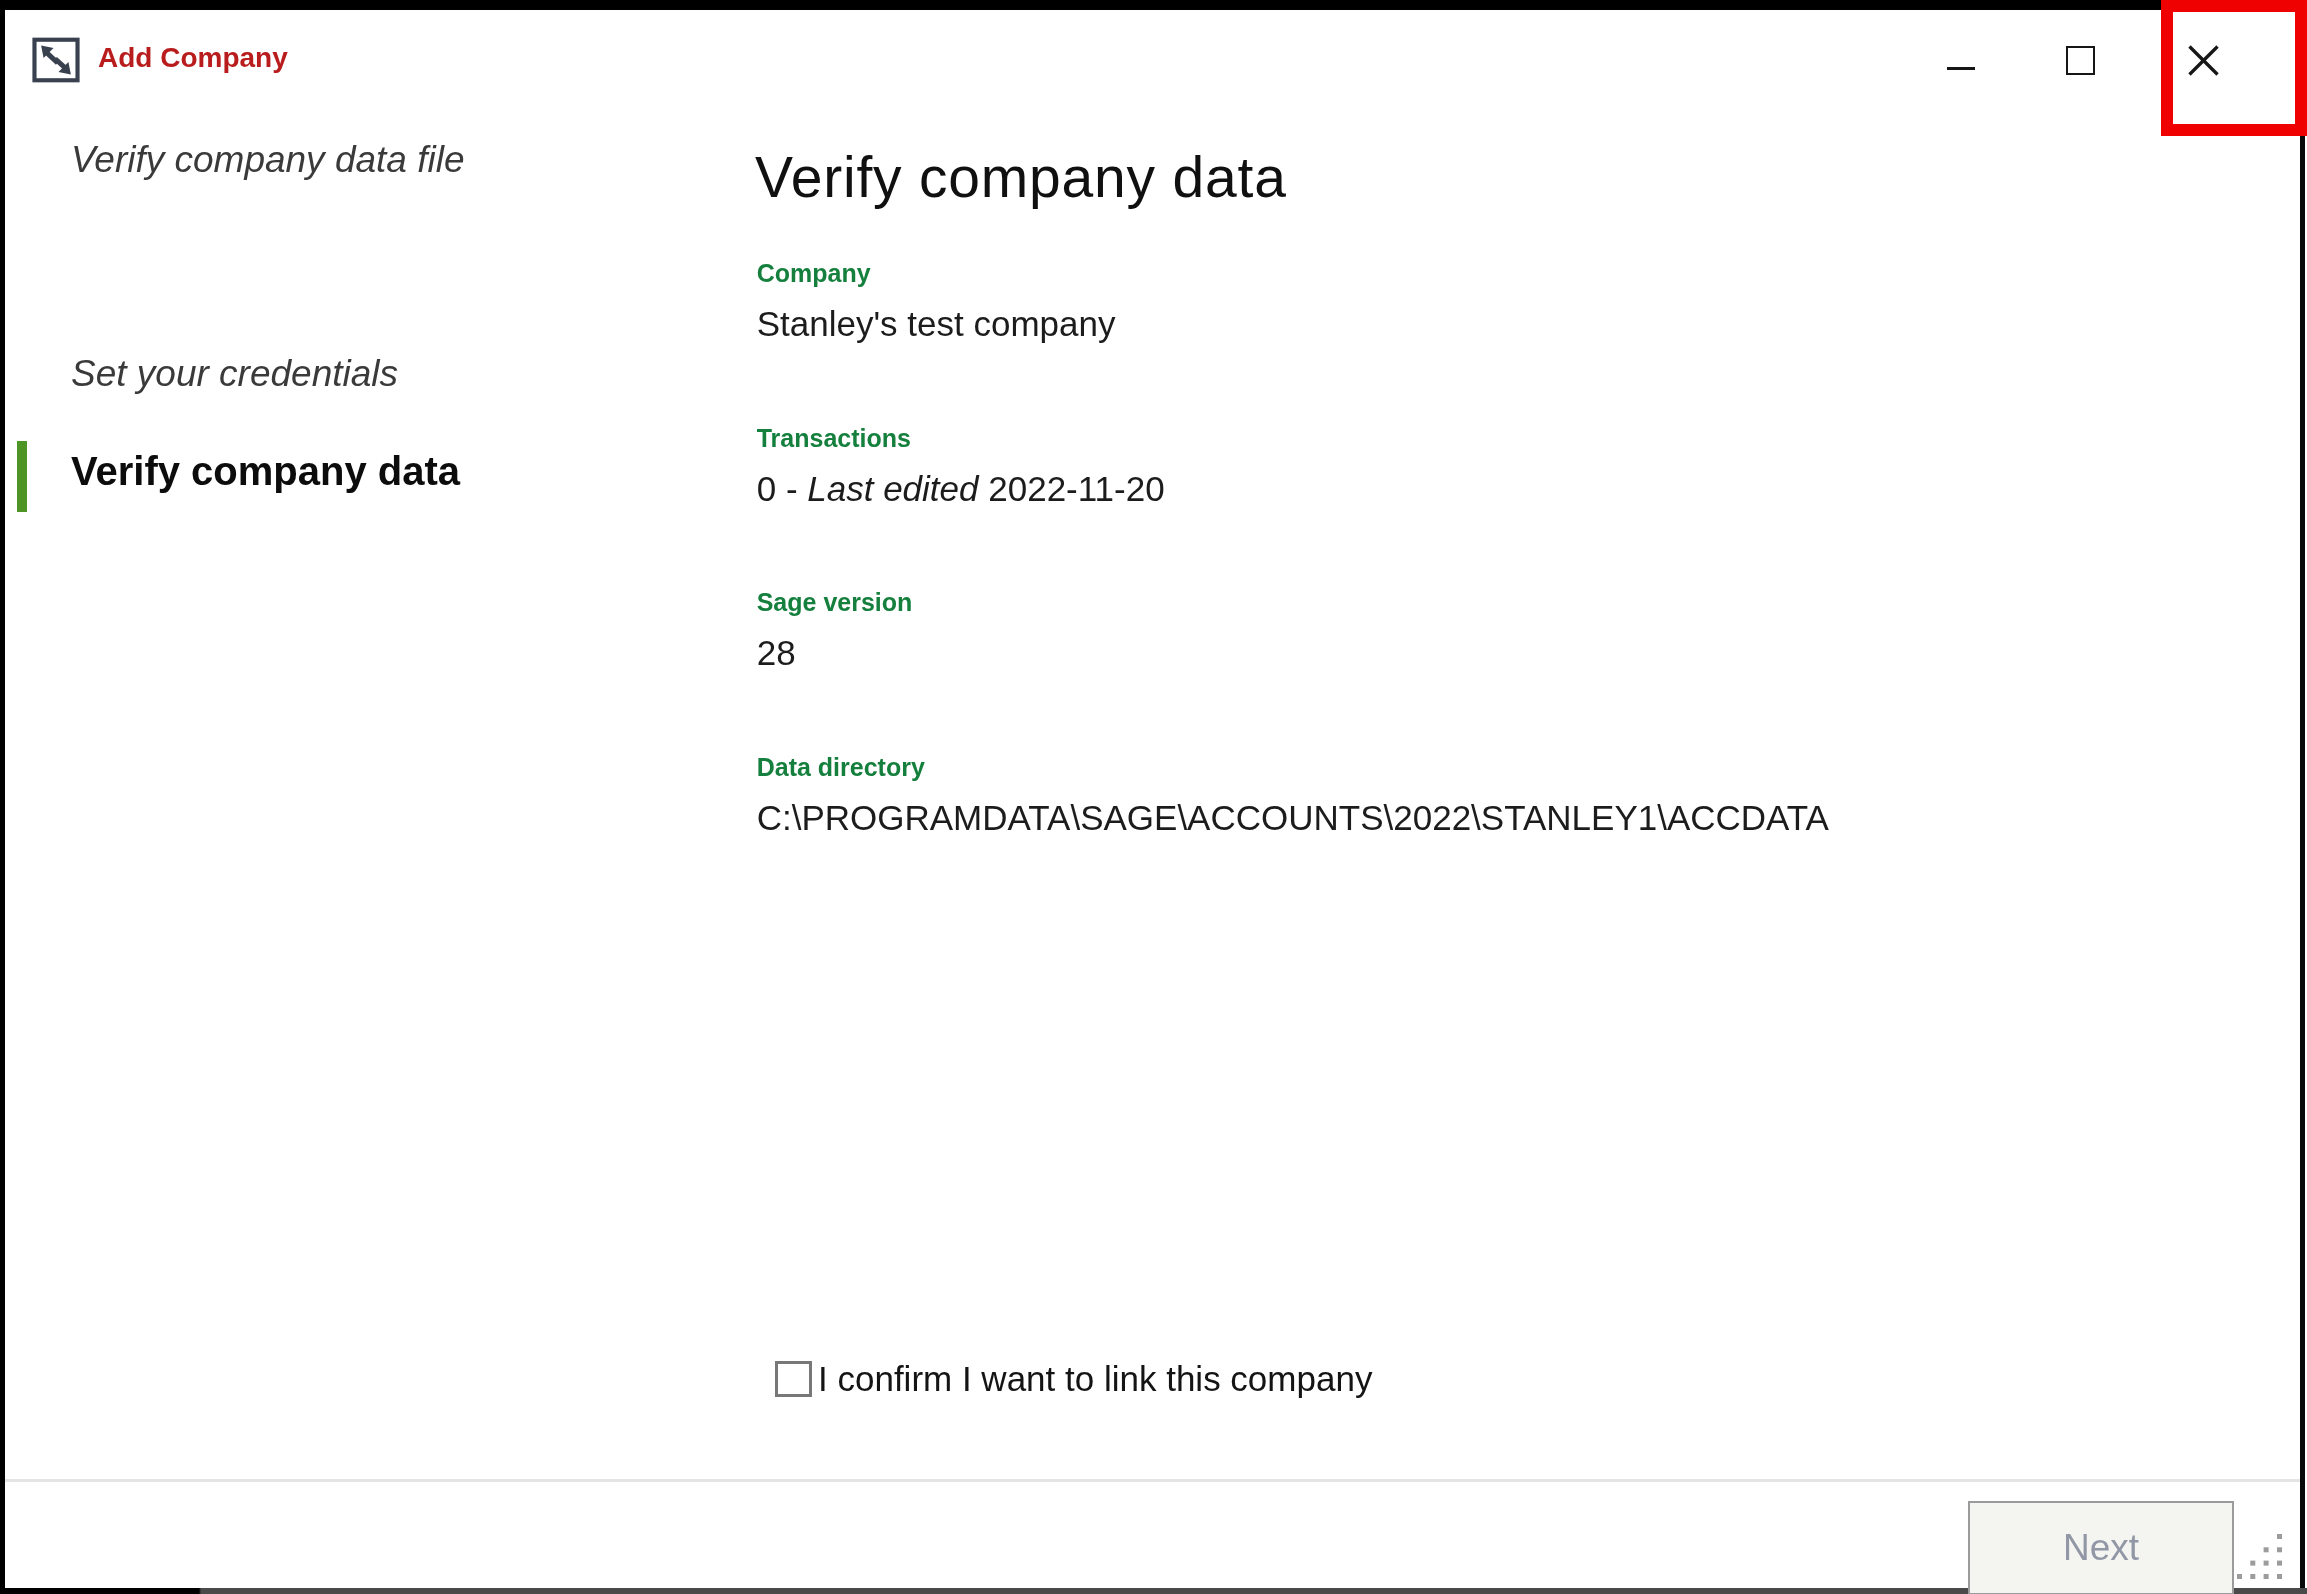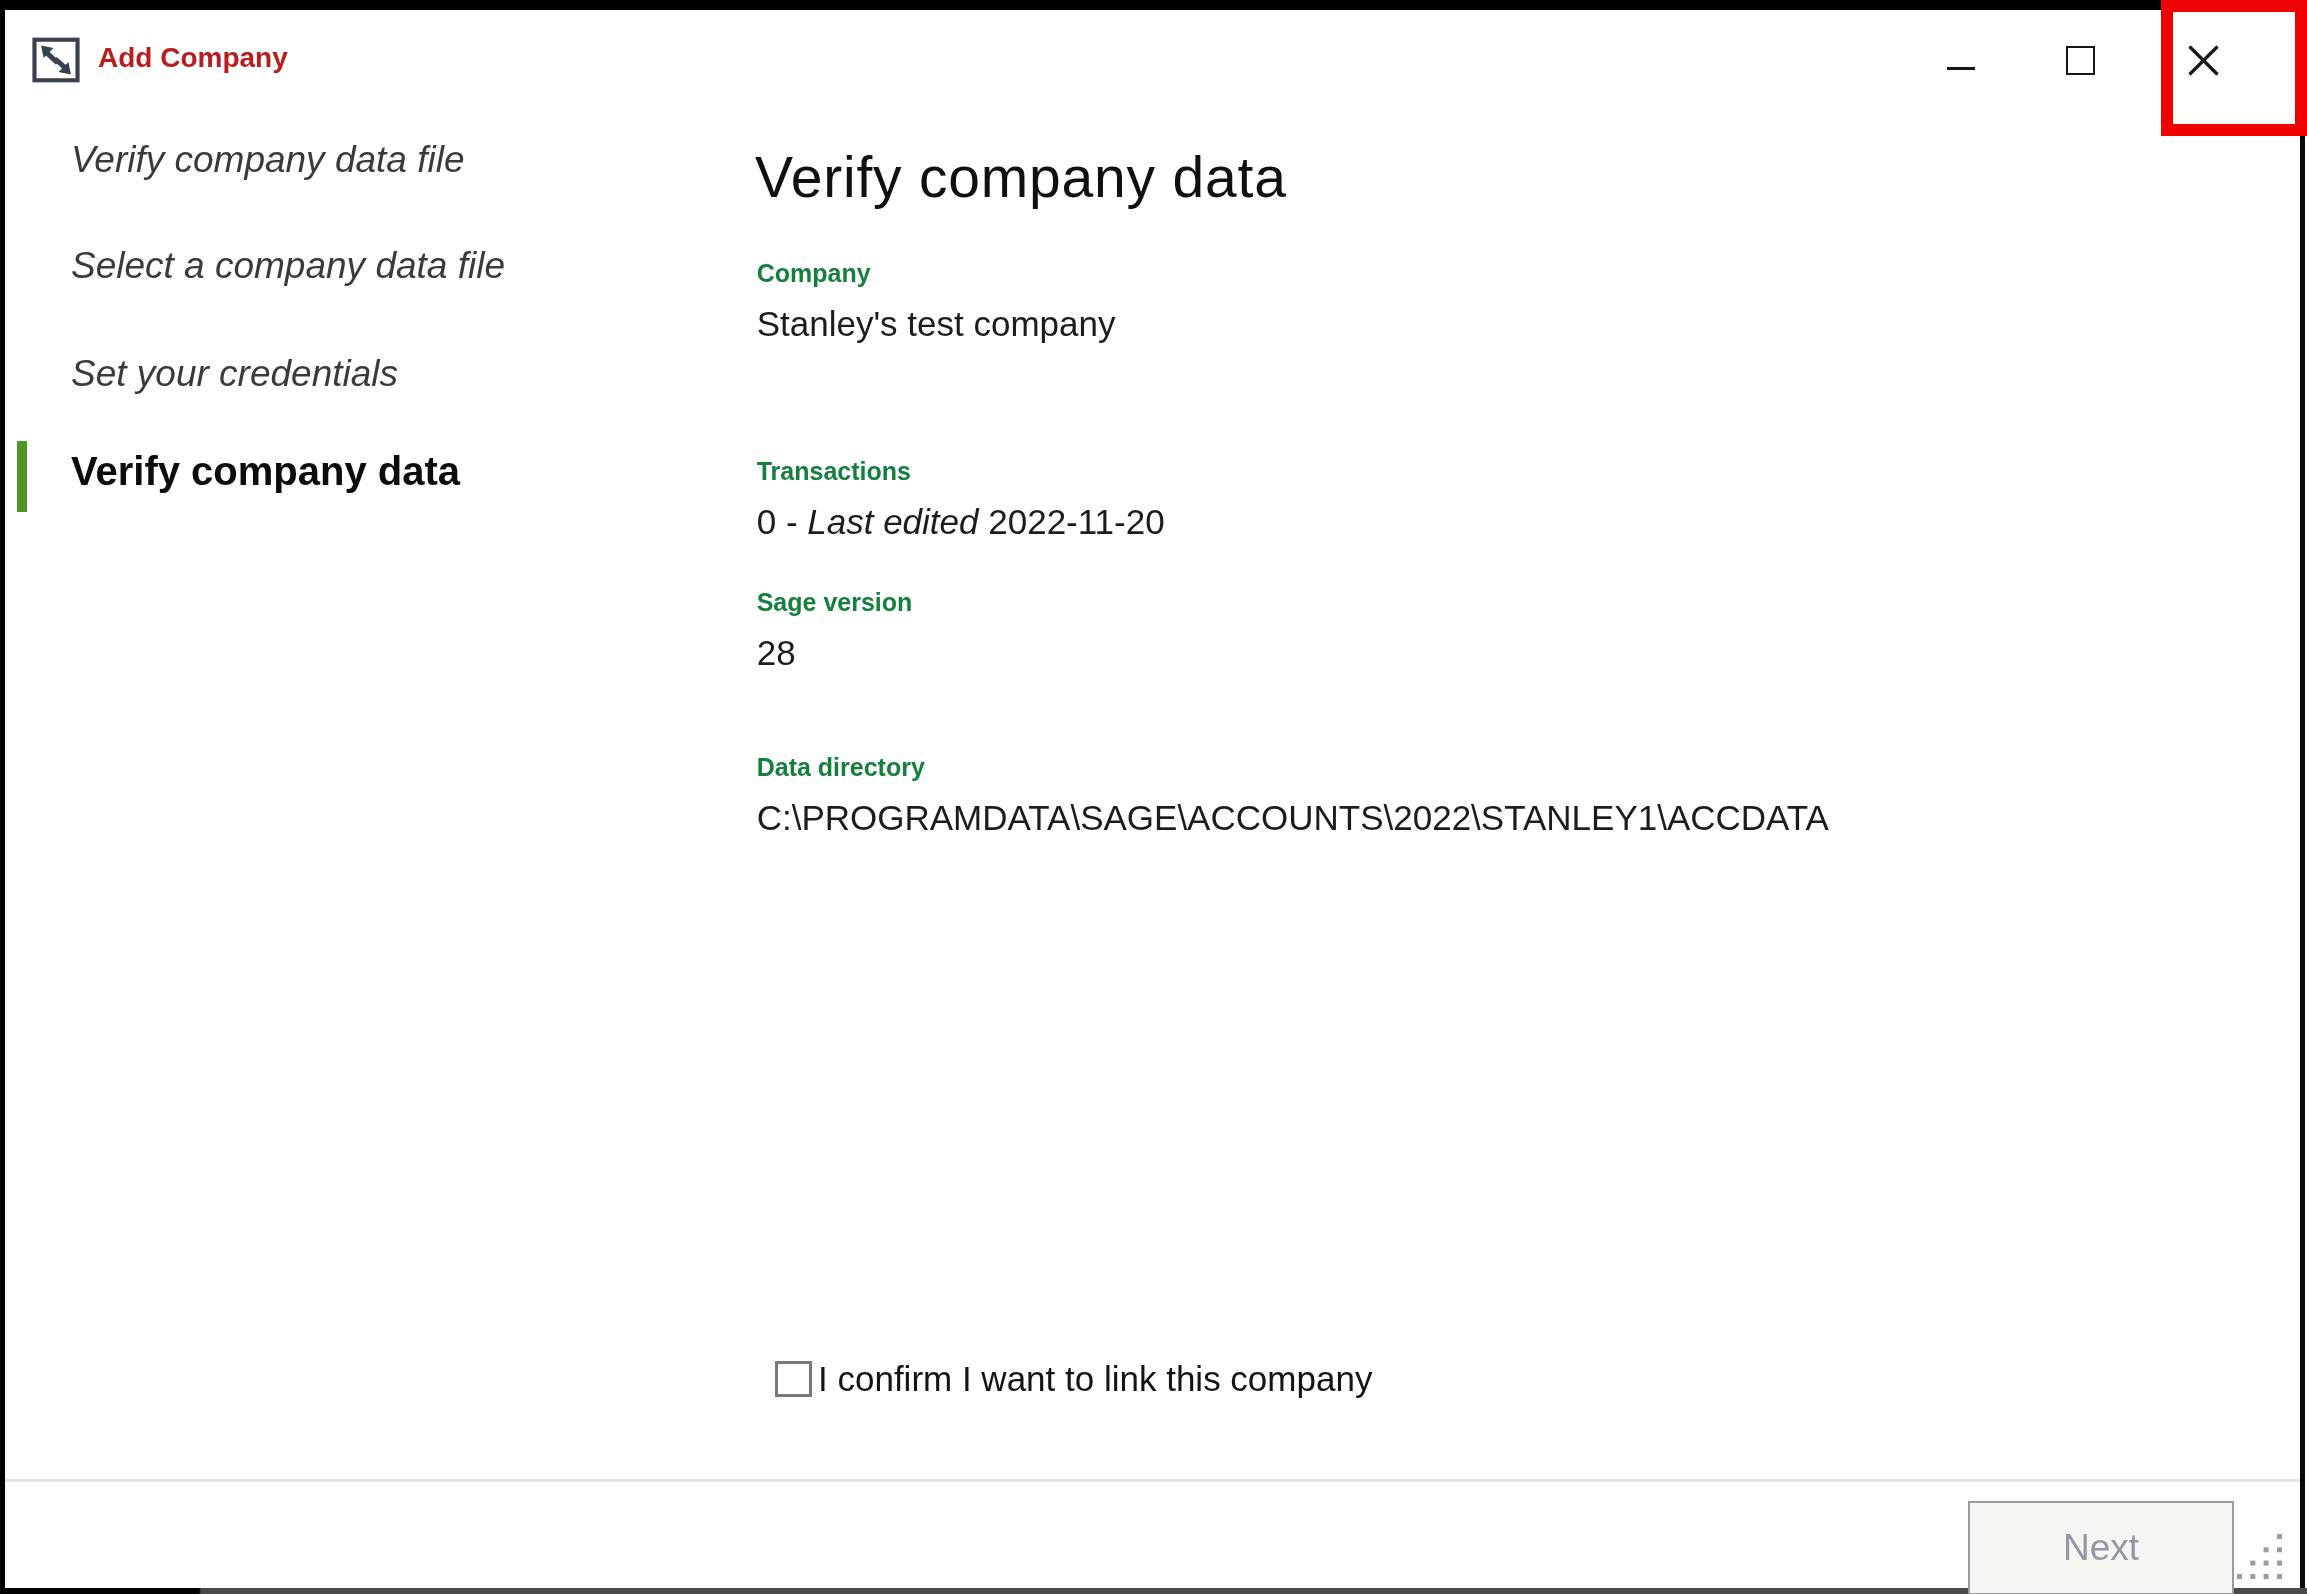--- a/index.html
+++ b/index.html
@@ -36,21 +36,21 @@
   .step-1{top:30px;font-style:italic;}
   .step-2{top:136px;}
   .step-3{top:244px;}
   .step-active{position:absolute;left:66px;top:339px;font-size:40px;font-weight:700;font-style:normal;color:#0c0c0c;line-height:1.2;white-space:nowrap;}
   .active-bar{position:absolute;left:11.6px;top:333px;width:10.8px;height:71px;background:var(--accent-green,#4e9526);}
   
   .main{position:absolute;left:755px;top:0;width:1413px;height:1479px;}
   .page-heading{position:absolute;left:0;top:108px;font-size:57px;font-weight:300;letter-spacing:0.8px;color:#101010;line-height:1.1;white-space:nowrap;}
   .field{position:absolute;left:1.7px;}
   .field-company{top:259px;}
-  .field-transactions{top:424px;margin-top:33px;}
+  .field-transactions{top:424px;}
   .field-sage{top:588px;}
   .field-datadir{top:753px;}
   .field-label{font-size:25px;font-weight:700;color:#15803d;line-height:1.15;white-space:nowrap;}
   .field-value{font-size:35px;font-weight:400;color:#1c1c1c;line-height:1.15;margin-top:16.6px;white-space:nowrap;}
   .italic-part{font-style:italic;}
   
   .confirm-row{position:absolute;left:775px;top:1358px;display:flex;align-items:center;}
   .checkbox{width:37px;height:36px;border:3.3px solid #787878;background:#fff;box-sizing:border-box;flex:0 0 auto;}
   .confirm-label{font-size:35px;color:#141414;margin-left:6px;line-height:1.2;white-space:nowrap;}
   
@@ -98,21 +98,20 @@
         <line x1="3" y1="3" x2="37" y2="37" stroke="#161616" stroke-width="4"></line>
         <line x1="37" y1="3" x2="3" y2="37" stroke="#161616" stroke-width="4"></line>
       </svg>
     </button>
   </div>
 
   <div class="annotation-box"></div>
 
   <nav class="sidebar">
     <div class="step step-1">Verify company data file</div>
-    <div class="step step-2">Select a company data file</div>
     <div class="step step-3">Set your credentials</div>
     <div class="active-bar"></div>
     <div class="step-active">Verify company data</div>
   </nav>
 
   <main class="main">
     <h1 class="page-heading">Verify company data</h1>
 
     <div class="field field-company">
       <div class="field-label">Company</div>

